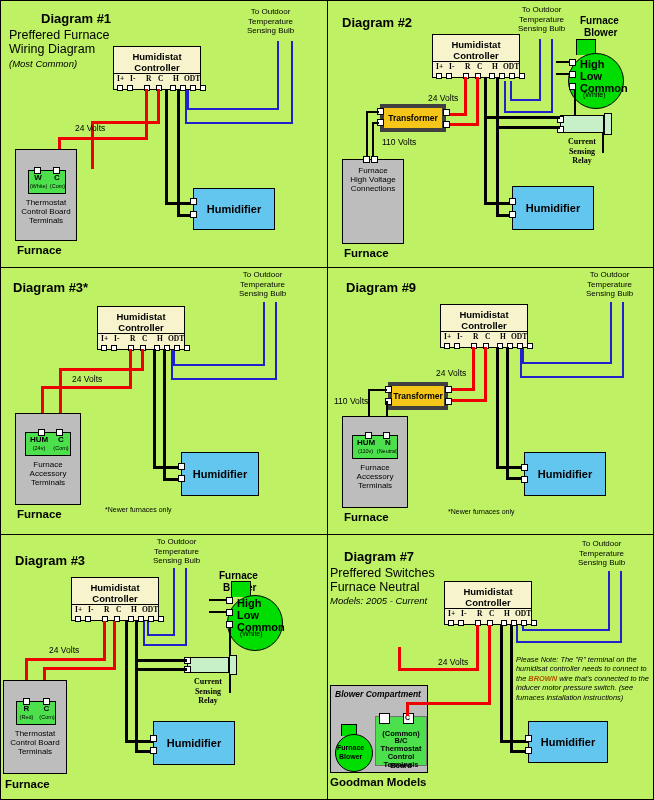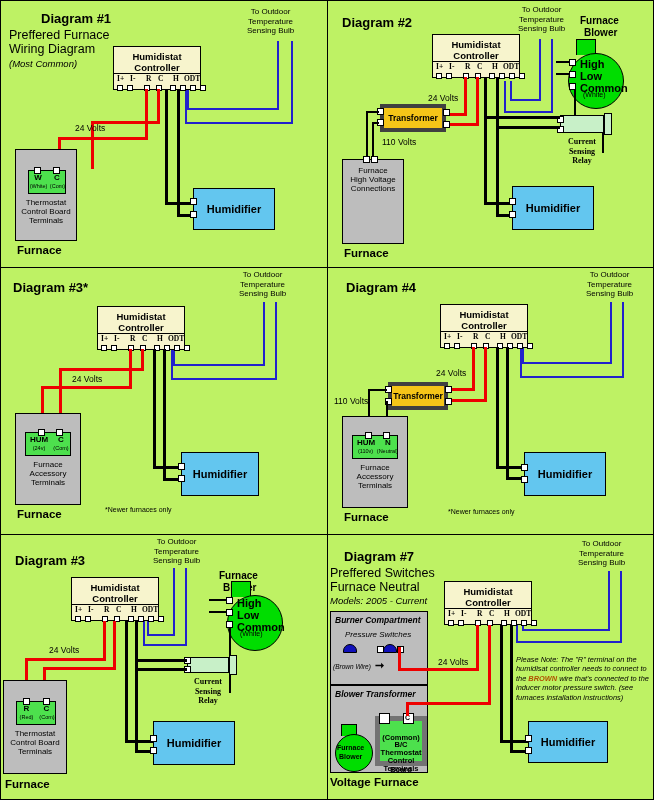--- a/index.html
+++ b/index.html
@@ -59,21 +59,21 @@
   .blu{background:#2222cc;}
 
   .lbl{position:absolute;font-size:8.5px;color:#000;white-space:nowrap;}
   .odt{position:absolute;font-size:8px;color:#000;text-align:center;line-height:9.5px;white-space:nowrap;}
 
   .compartment{position:absolute;background:#bdbdbd;border:1px solid #000;box-sizing:border-box;}
   .comptitle{position:absolute;font-size:8.5px;font-weight:bold;font-style:italic;color:#000;}
   .psw{position:absolute;width:14px;height:9px;background:#1111bb;border:1px solid #000;border-radius:7px 7px 0 0;box-sizing:border-box;}
   .pnote{position:absolute;font-size:6.5px;font-style:italic;color:#000;white-space:nowrap;}
   .arrow{position:absolute;font-size:11px;font-weight:bold;color:#000;line-height:11px;}
-  .tboard{position:absolute;background:#4de04d;border:5px solid #737373;box-sizing:border-box;}
+  .tboard{position:absolute;background:#4de04d;border:1px solid #737373;box-sizing:border-box;}
   .tboard .tb{position:absolute;left:0;right:0;font-size:7.5px;font-weight:bold;text-align:center;color:#000;line-height:9px;}
   .pleasenote{position:absolute;font-size:7.4px;font-style:italic;color:#000;line-height:9.4px;width:138px;}
   .brown{color:#b05000;font-weight:bold;font-style:italic;}
 </style>
 </head>
 <body>
 
 <div id="sheet">
 
   <div class="panel p1">
@@ -337,21 +337,21 @@
     <div class="humid" style="left:180px;top:184px;width:78px;height:44px;">
       <span>Humidifier</span>
     </div>
     <div class="screw" style="left:177px;top:195px;"></div>
     <div class="screw" style="left:177px;top:207px;"></div>
 
     <div class="note" style="left:104px;top:238px;">*Newer furnaces only</div>
   </div>
 
   <div class="panel p4 col2">
-    <div class="title" style="left:18px;top:12px;">Diagram #4</div>
+    <div class="title" style="left:18px;top:12px;">Diagram #9</div>
 
     <div class="odt" style="left:258px;top:2px;">
       <div>To Outdoor</div>
       <div>Temperature</div>
       <div>Sensing Bulb</div>
     </div>
     <div class="w blu" style="left:282px;top:34px;width:2px;height:62px;"></div>
     <div class="w blu" style="left:294px;top:34px;width:2px;height:76px;"></div>
     <div class="w blu" style="left:194px;top:94px;width:90px;height:2px;"></div>
     <div class="w blu" style="left:192px;top:108px;width:104px;height:2px;"></div>
@@ -567,51 +567,41 @@
       <div class="tscrew" style="left:3px;top:38px;"></div>
       <div class="tscrew" style="left:13px;top:38px;"></div>
       <div class="tscrew" style="left:30px;top:38px;"></div>
       <div class="tscrew" style="left:42px;top:38px;"></div>
       <div class="tscrew" style="left:56px;top:38px;"></div>
       <div class="tscrew" style="left:66px;top:38px;"></div>
       <div class="tscrew" style="left:76px;top:38px;"></div>
       <div class="tscrew" style="left:86px;top:38px;"></div>
     </div>
 
-    <div class="compartment" style="left:2px;top:76px;width:98px;height:74px;">
-      <div class="comptitle" style="left:4px;top:3px;">Burner Compartment</div>
-      <div class="pnote" style="left:14px;top:18px;font-size:8px;font-style:italic;">Pressure Switches</div>
-      <div class="psw" style="left:12px;top:32px;"></div>
-      <div class="psw" style="left:52px;top:32px;"></div>
-      <div class="screw" style="left:46px;top:34px;"></div>
-      <div class="screw" style="left:66px;top:34px;"></div>
-      <div class="pnote" style="left:2px;top:51px;">(Brown Wire)</div>
-      <div class="arrow" style="left:44px;top:48px;">➞</div>
-    </div>
 
     <div class="compartment" style="left:2px;top:150px;width:98px;height:88px;">
-      <div class="comptitle" style="left:4px;top:3px;">Blower Transformer</div>
+      <div class="comptitle" style="left:4px;top:3px;">Blower Compartment</div>
       <div class="blowertab" style="left:10px;top:38px;width:16px;height:12px;"></div>
       <div class="blower" style="left:4px;top:48px;width:38px;height:38px;"></div>
       <div class="btap" style="left:6px;top:58px;font-size:7px;">Furnace</div>
       <div class="btap" style="left:8px;top:67px;font-size:7px;">Blower</div>
 
       <div class="tboard" style="left:44px;top:30px;width:52px;height:50px;">
         <div class="tb" style="top:12px;">(Common)</div>
         <div class="tb" style="top:19px;">B/C</div>
         <div class="tb" style="top:27px;">Thermostat</div>
         <div class="tb" style="top:35px;">Control Board</div>
         <div class="tb" style="top:43px;">Terminals</div>
       </div>
       <div class="screw" style="left:48px;top:27px;width:11px;height:11px;"></div>
       <div class="screw" style="left:72px;top:27px;width:11px;height:11px;"></div>
       <div style="position:absolute;left:74px;top:28px;font-size:7px;font-weight:bold;color:#000;">C</div>
     </div>
 
-    <div class="fname" style="left:2px;top:241px;">Voltage Furnace</div>
+    <div class="fname" style="left:2px;top:241px;">Goodman Models</div>
 
     <div class="lbl" style="left:110px;top:122px;">24 Volts</div>
     <div class="w red" style="left:148px;top:90px;width:3px;height:46px;"></div>
     <div class="w red" style="left:70px;top:133px;width:81px;height:3px;"></div>
     <div class="w red" style="left:70px;top:112px;width:3px;height:24px;"></div>
     <div class="w red" style="left:160px;top:90px;width:3px;height:80px;"></div>
     <div class="w red" style="left:78px;top:167px;width:85px;height:3px;"></div>
     <div class="w red" style="left:78px;top:167px;width:3px;height:14px;"></div>
 
     <div class="w blk" style="left:172px;top:90px;width:3px;height:118px;"></div>

